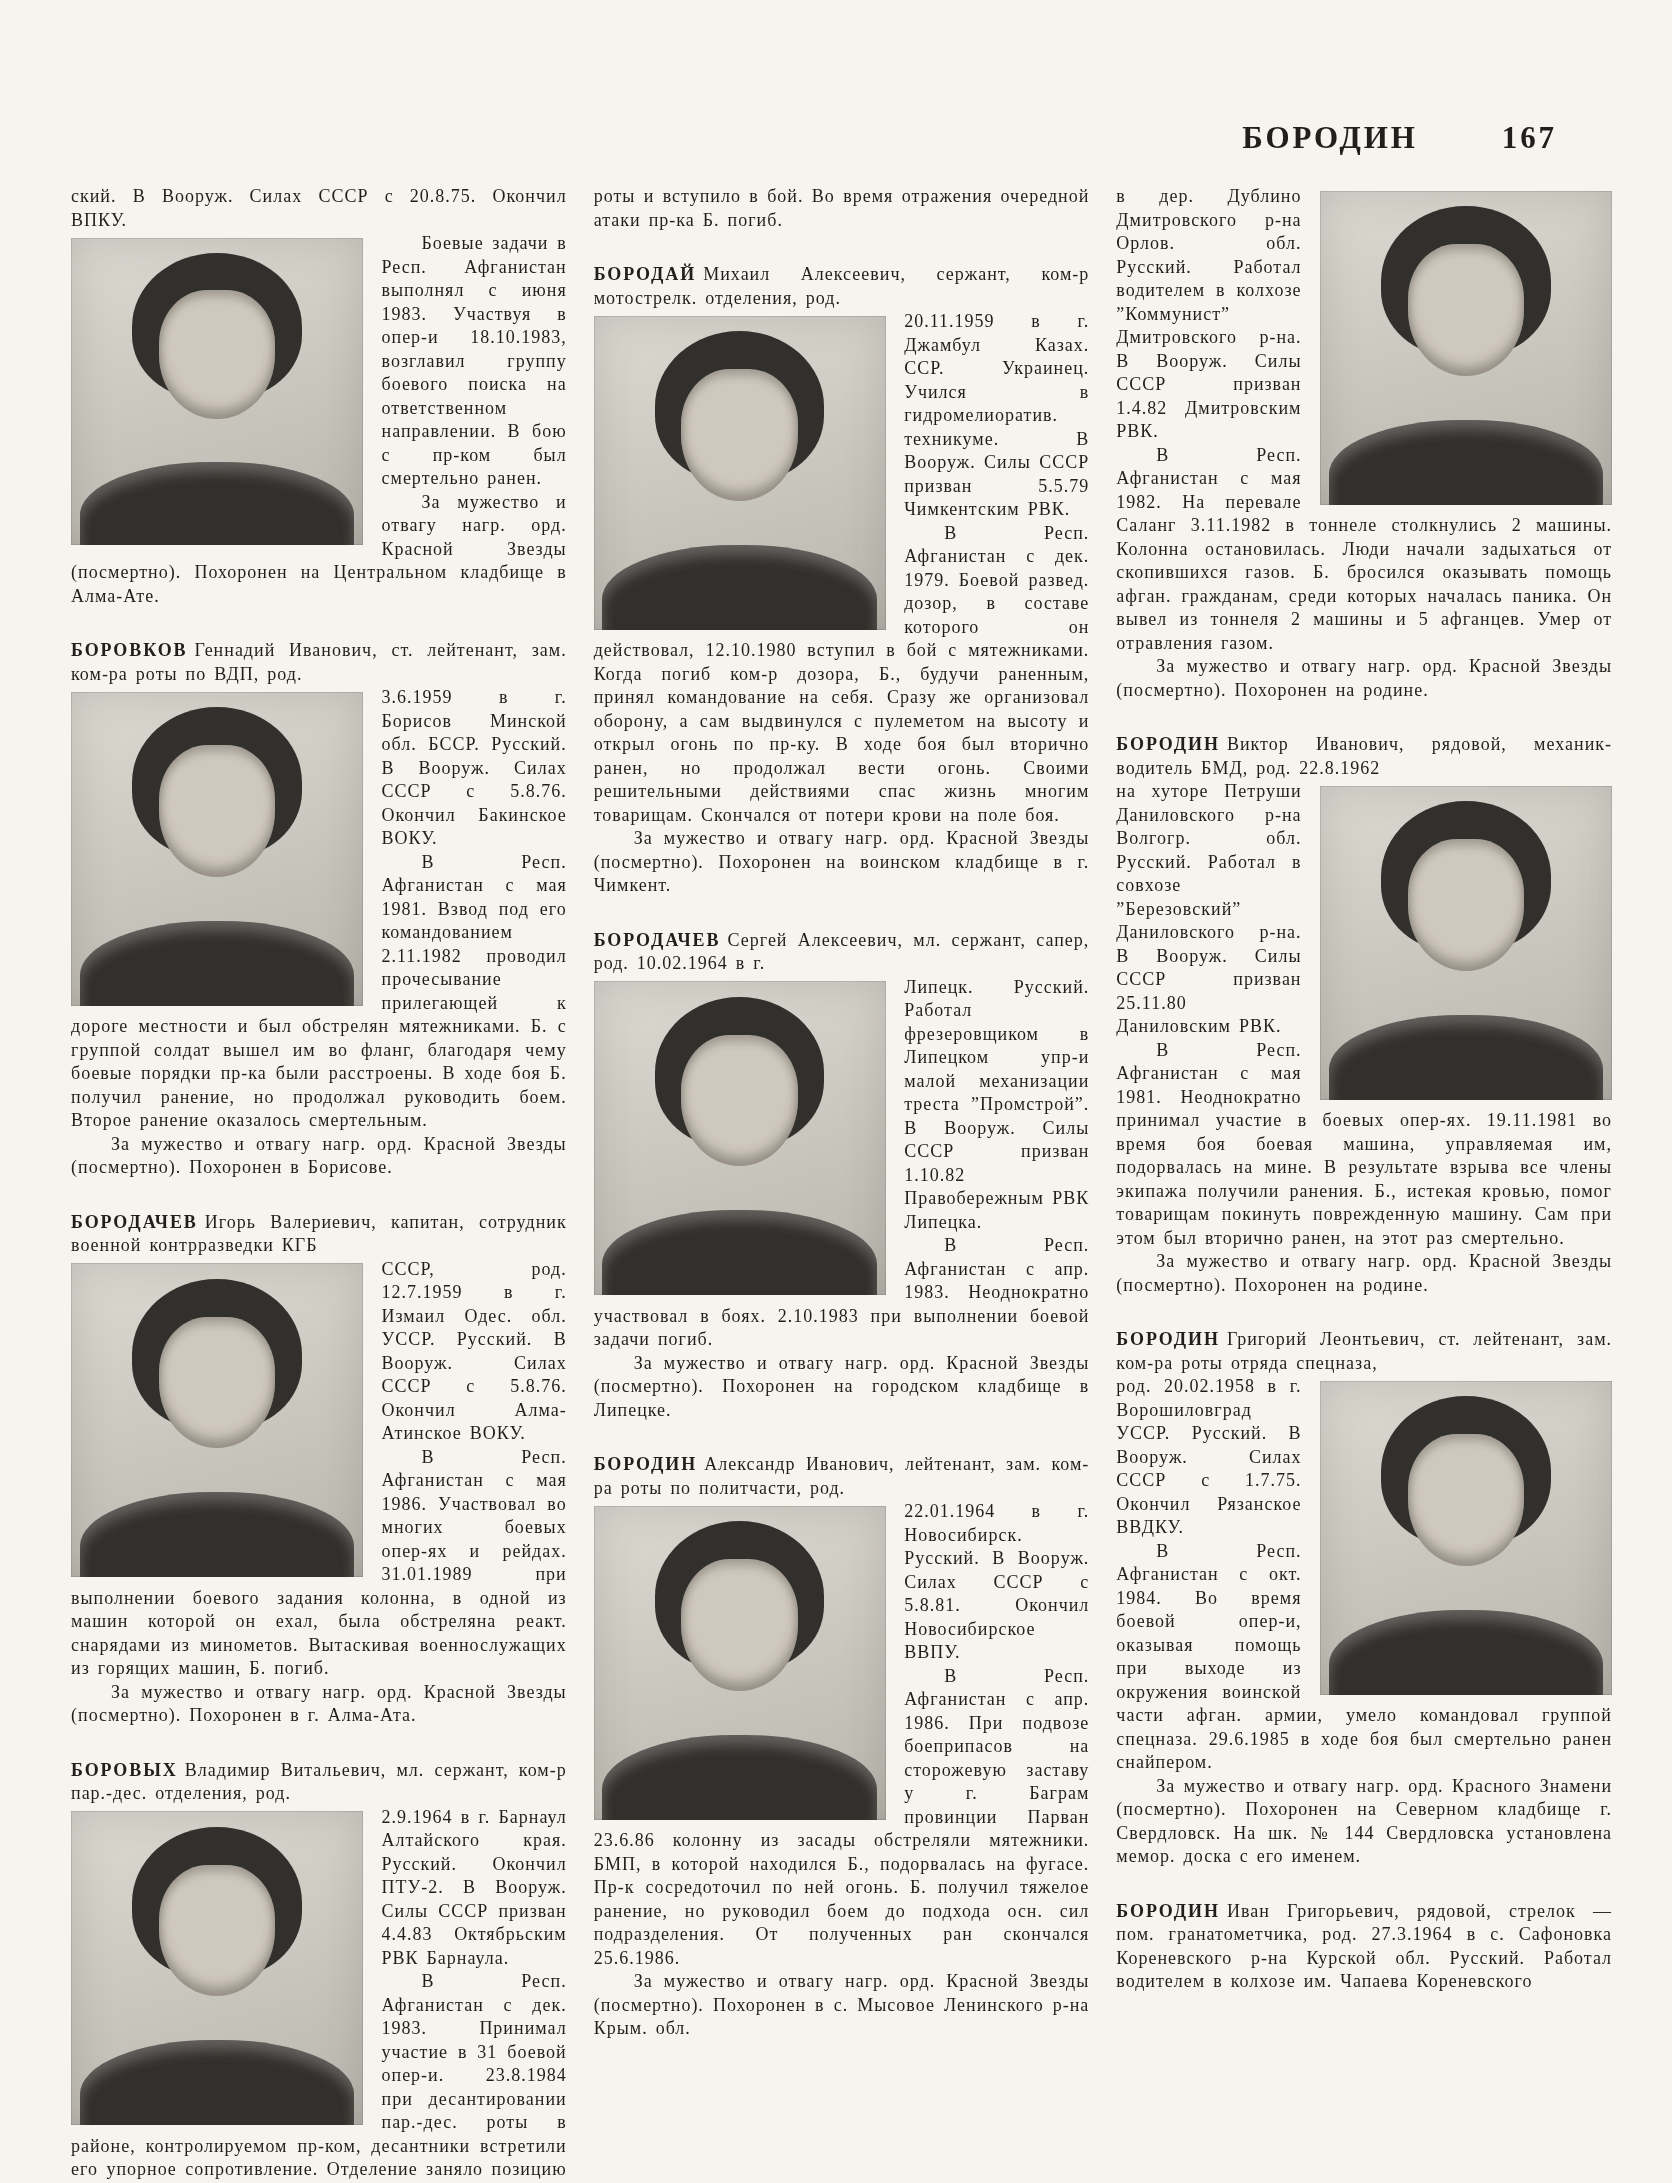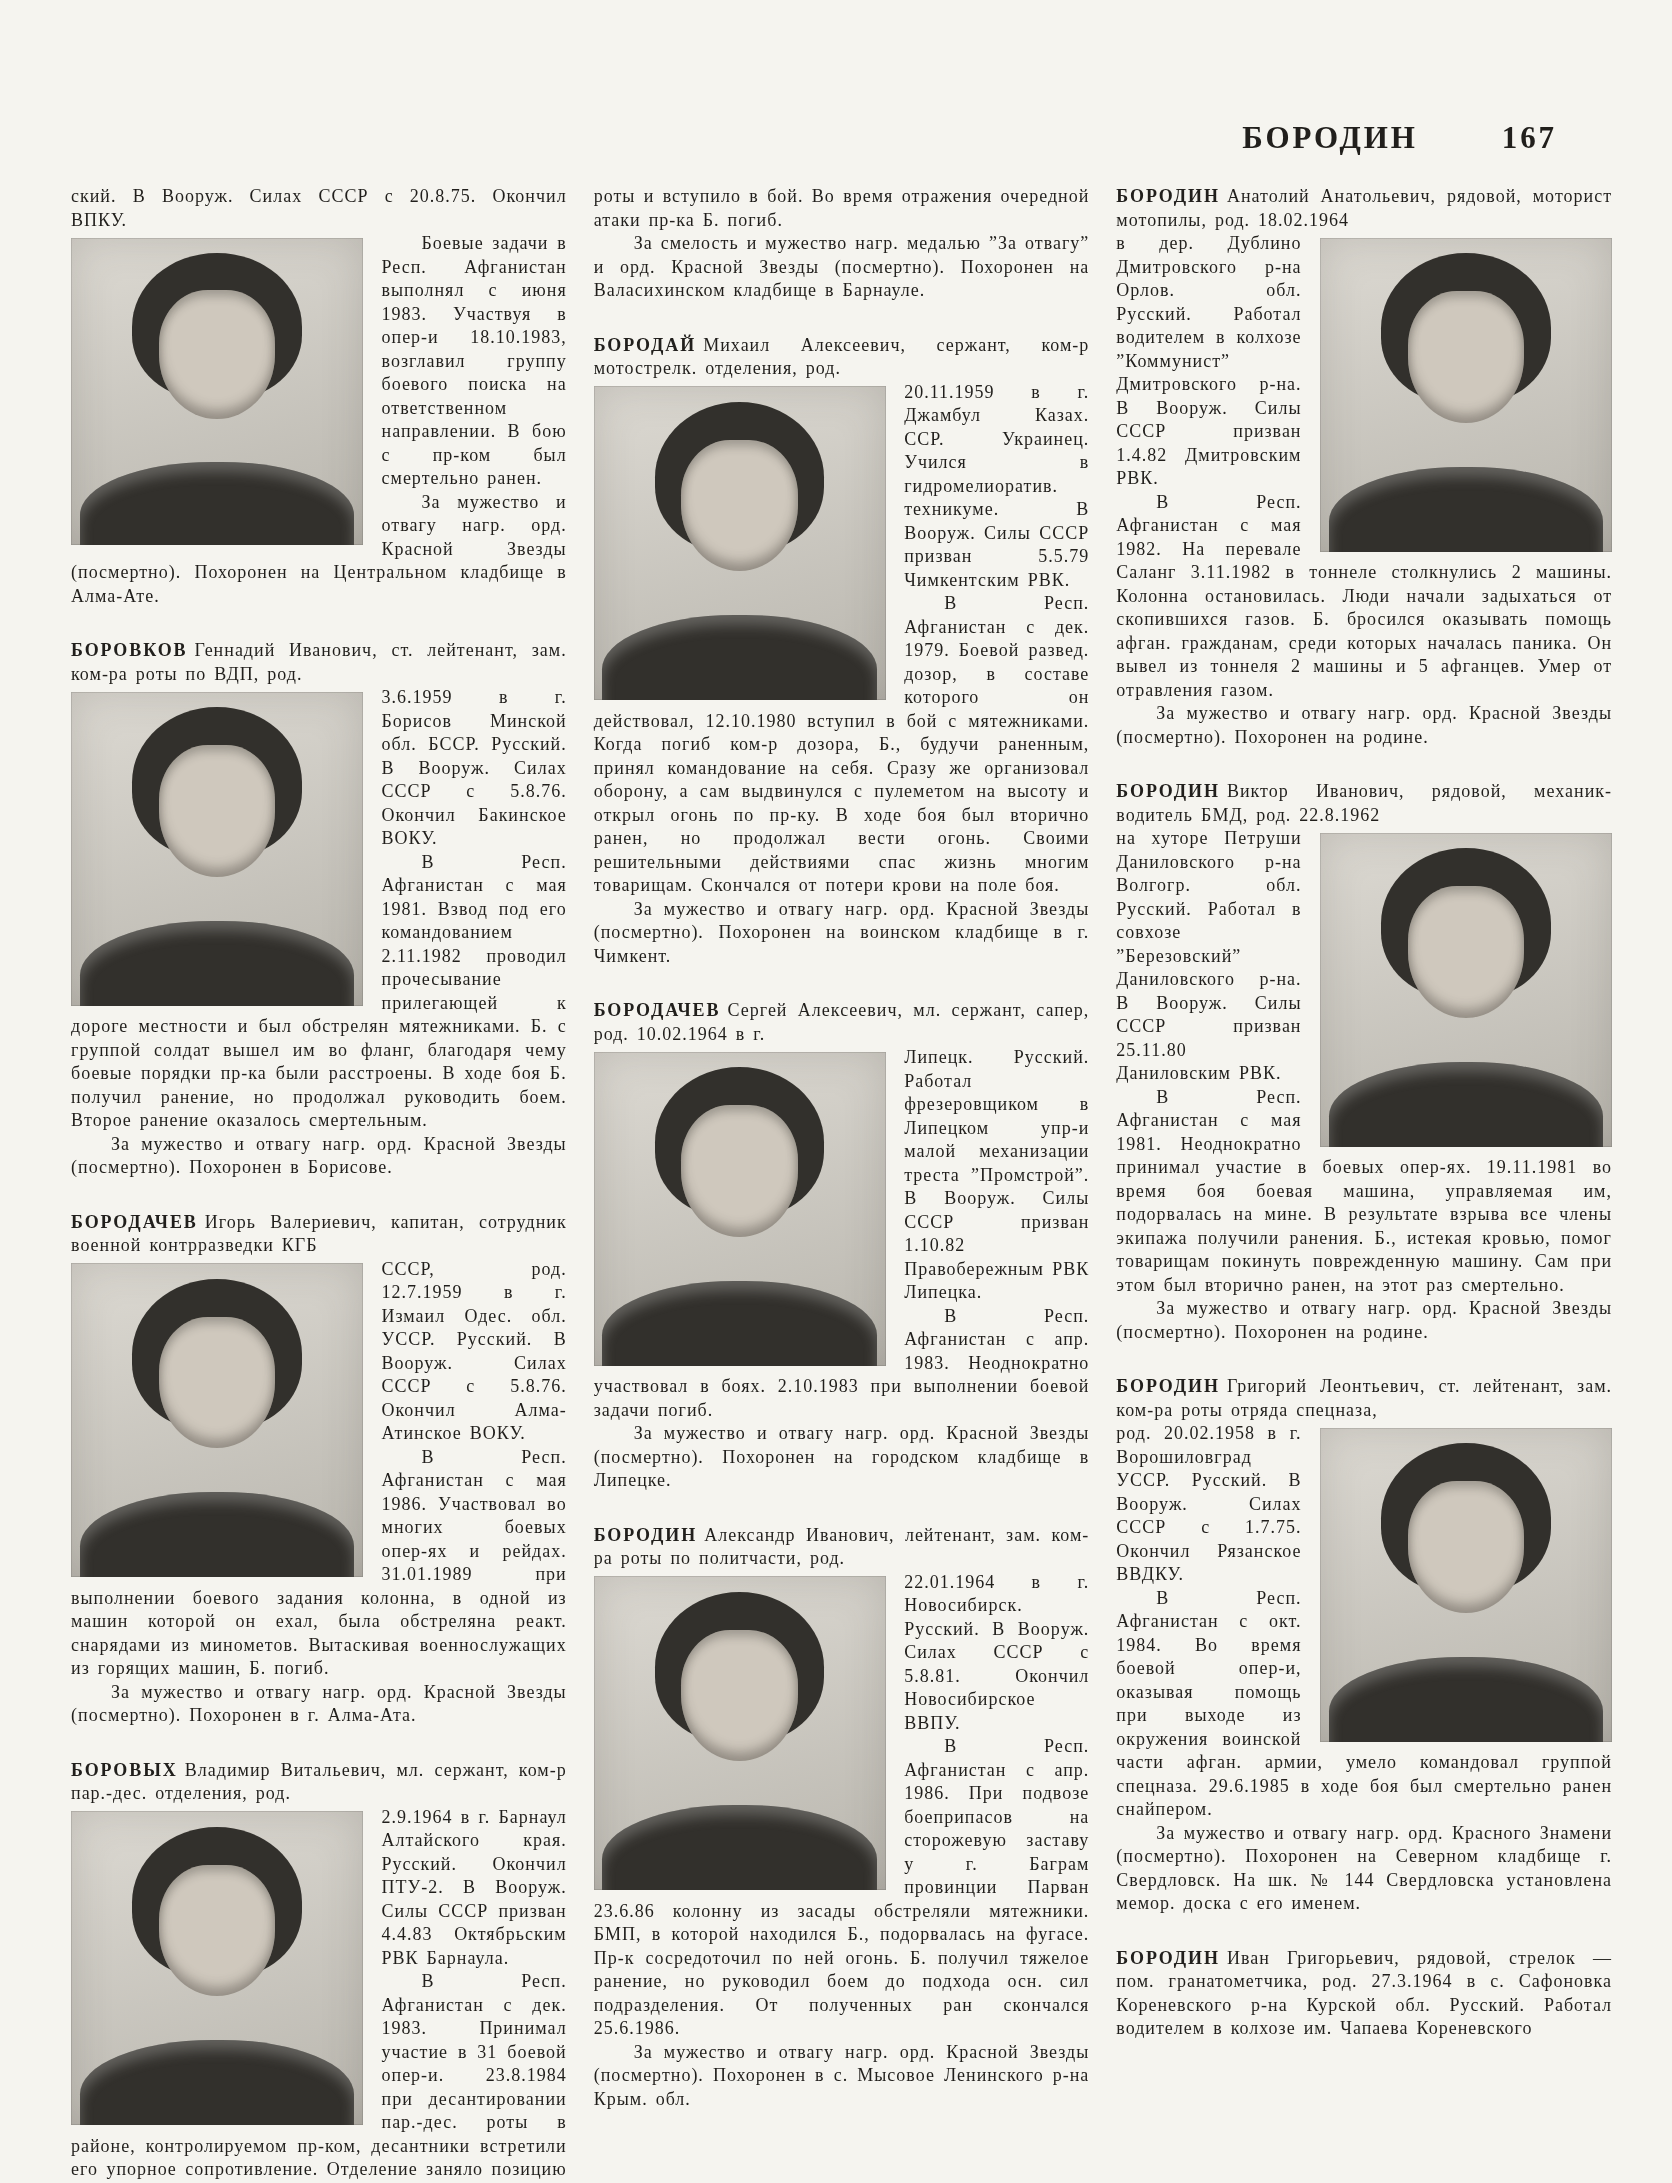--- a/index.html
+++ b/index.html
@@ -108,21 +108,20 @@
           <div class="face"></div>
           <div class="shoulders"></div>
         </div>
         <p class="para"><span>2.9.1964 в г. Барнаул Алтайского края. Русский. Окончил ПТУ-2. В Вооруж. Силы СССР призван 4.4.83 Октябрьским РВК Барнаула.</span></p>
         <p class="para ind"><span>В Респ. Афганистан с дек. 1983. Принимал участие в 31 боевой опер-и. 23.8.1984 при десантировании пар.-дес. роты в районе, контролируемом пр-ком, десантники встретили его упорное сопротивление. Отделение заняло позицию на правом фланге</span></p>
       </div>
     </div>
   <div class="column">
       <div class="entry">
         <p class="para"><span>роты и вступило в бой. Во время отражения очередной атаки пр-ка Б. погиб.</span></p>
-        <p class="para ind"><span>За смелость и мужество нагр. медалью ”За отвагу” и орд. Красной Звезды (посмертно). Похоронен на Валасихинском кладбище в Барнауле.</span></p>
       </div>
       <div class="entry">
         <p class="para"><b class="surname">БОРОДАЙ</b><span>Михаил Алексеевич, сержант, ком-р мотострелк. отделения, род.</span></p>
         <div class="photo left" style="width: 292px; height: 314px;">
           <div class="hair"></div>
           <div class="face"></div>
           <div class="shoulders"></div>
         </div>
         <p class="para"><span>20.11.1959 в г. Джамбул Казах. ССР. Украинец. Учился в гидромелиоратив. техникуме. В Вооруж. Силы СССР призван 5.5.79 Чимкентским РВК.</span></p>
         <p class="para ind"><span>В Респ. Афганистан с дек. 1979. Боевой развед. дозор, в составе которого он действовал, 12.10.1980 вступил в бой с мятежниками. Когда погиб ком-р дозора, Б., будучи раненным, принял командование на себя. Сразу же организовал оборону, а сам выдвинулся с пулеметом на высоту и открыл огонь по пр-ку. В ходе боя был вторично ранен, но продолжал вести огонь. Своими решительными действиями спас жизнь многим товарищам. Скончался от потери крови на поле боя.</span></p>
@@ -146,21 +145,20 @@
           <div class="face"></div>
           <div class="shoulders"></div>
         </div>
         <p class="para"><span>22.01.1964 в г. Новосибирск. Русский. В Вооруж. Силах СССР с 5.8.81. Окончил Новосибирское ВВПУ.</span></p>
         <p class="para ind"><span>В Респ. Афганистан с апр. 1986. При подвозе боеприпасов на сторожевую заставу у г. Баграм провинции Парван 23.6.86 колонну из засады обстреляли мятежники. БМП, в которой находился Б., подорвалась на фугасе. Пр-к сосредоточил по ней огонь. Б. получил тяжелое ранение, но руководил боем до подхода осн. сил подразделения. От полученных ран скончался 25.6.1986.</span></p>
         <p class="para ind"><span>За мужество и отвагу нагр. орд. Красной Звезды (посмертно). Похоронен в с. Мысовое Ленинского р-на Крым. обл.</span></p>
       </div>
     </div>
   <div class="column">
       <div class="entry">
-        <p class="para"><b class="surname">БОРОДИН</b><span>Анатолий Анатольевич, рядовой, моторист мотопилы, род. 18.02.1964</span></p>
         <div class="photo right" style="width: 292px; height: 314px;">
           <div class="hair"></div>
           <div class="face"></div>
           <div class="shoulders"></div>
         </div>
         <p class="para"><span>в дер. Дублино Дмитровского р-на Орлов. обл. Русский. Работал водителем в колхозе ”Коммунист” Дмитровского р-на. В Вооруж. Силы СССР призван 1.4.82 Дмитровским РВК.</span></p>
         <p class="para ind"><span>В Респ. Афганистан с мая 1982. На перевале Саланг 3.11.1982 в тоннеле столкнулись 2 машины. Колонна остановилась. Люди начали задыхаться от скопившихся газов. Б. бросился оказывать помощь афган. гражданам, среди которых началась паника. Он вывел из тоннеля 2 машины и 5 афганцев. Умер от отравления газом.</span></p>
         <p class="para ind"><span>За мужество и отвагу нагр. орд. Красной Звезды (посмертно). Похоронен на родине.</span></p>
       </div>
       <div class="entry">

